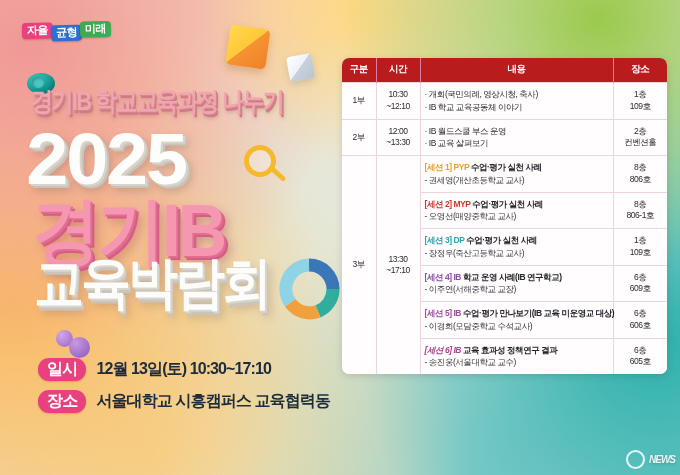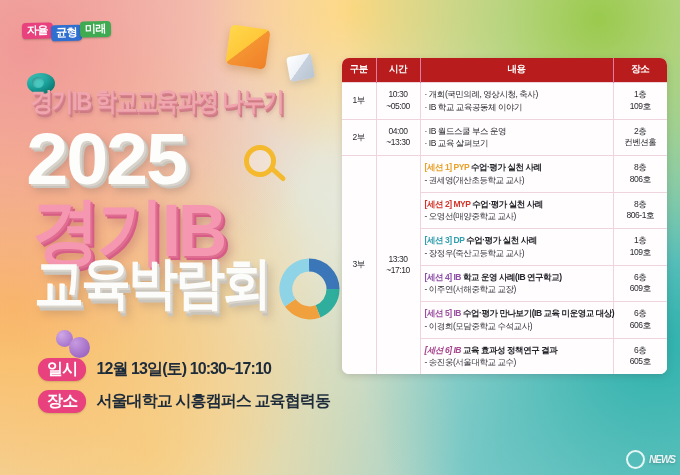--- a/index.html
+++ b/index.html
@@ -295,30 +295,30 @@
         <tr>
           <th>구분</th>
           <th>시간</th>
           <th>내용</th>
           <th>장소</th>
         </tr>
       </thead>
       <tbody id="schedule-body">
           <tr>
             <td class="part">1부</td>
-            <td class="time"><span>10:30</span><br><span>~05:00</span></td>
+            <td class="time"><span>10:30</span><br><span>~12:10</span></td>
             <td class="content">
               <span class="line">· 개회(국민의례, 영상시청, 축사)</span>
               <span class="line">· IB 학교 교육공동체 이야기</span>
             </td>
             <td class="place"><span>1층</span><br><span>109호</span></td>
           </tr>
           <tr>
             <td class="part">2부</td>
-            <td class="time"><span>04:00</span><br><span>~13:30</span></td>
+            <td class="time"><span>12:00</span><br><span>~13:30</span></td>
             <td class="content">
               <span class="line">· IB 월드스쿨 부스 운영</span>
               <span class="line">· IB 교육 살펴보기</span>
             </td>
             <td class="place"><span>2층</span><br><span>컨벤션홀</span></td>
           </tr>
           <tr>
             <td class="part" rowspan="6">3부</td>
             <td class="time" rowspan="6"><span>13:30</span><br><span>~17:10</span></td>
             <td class="content">

